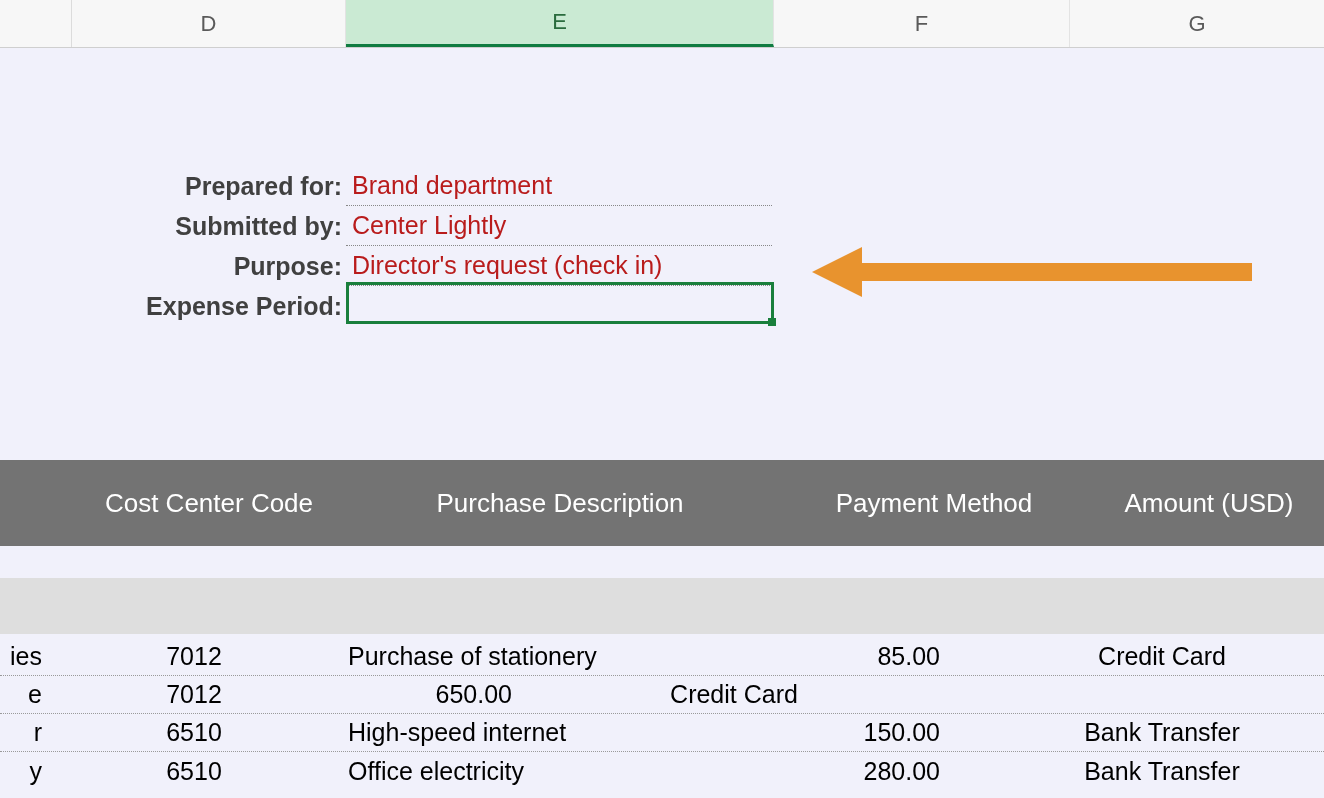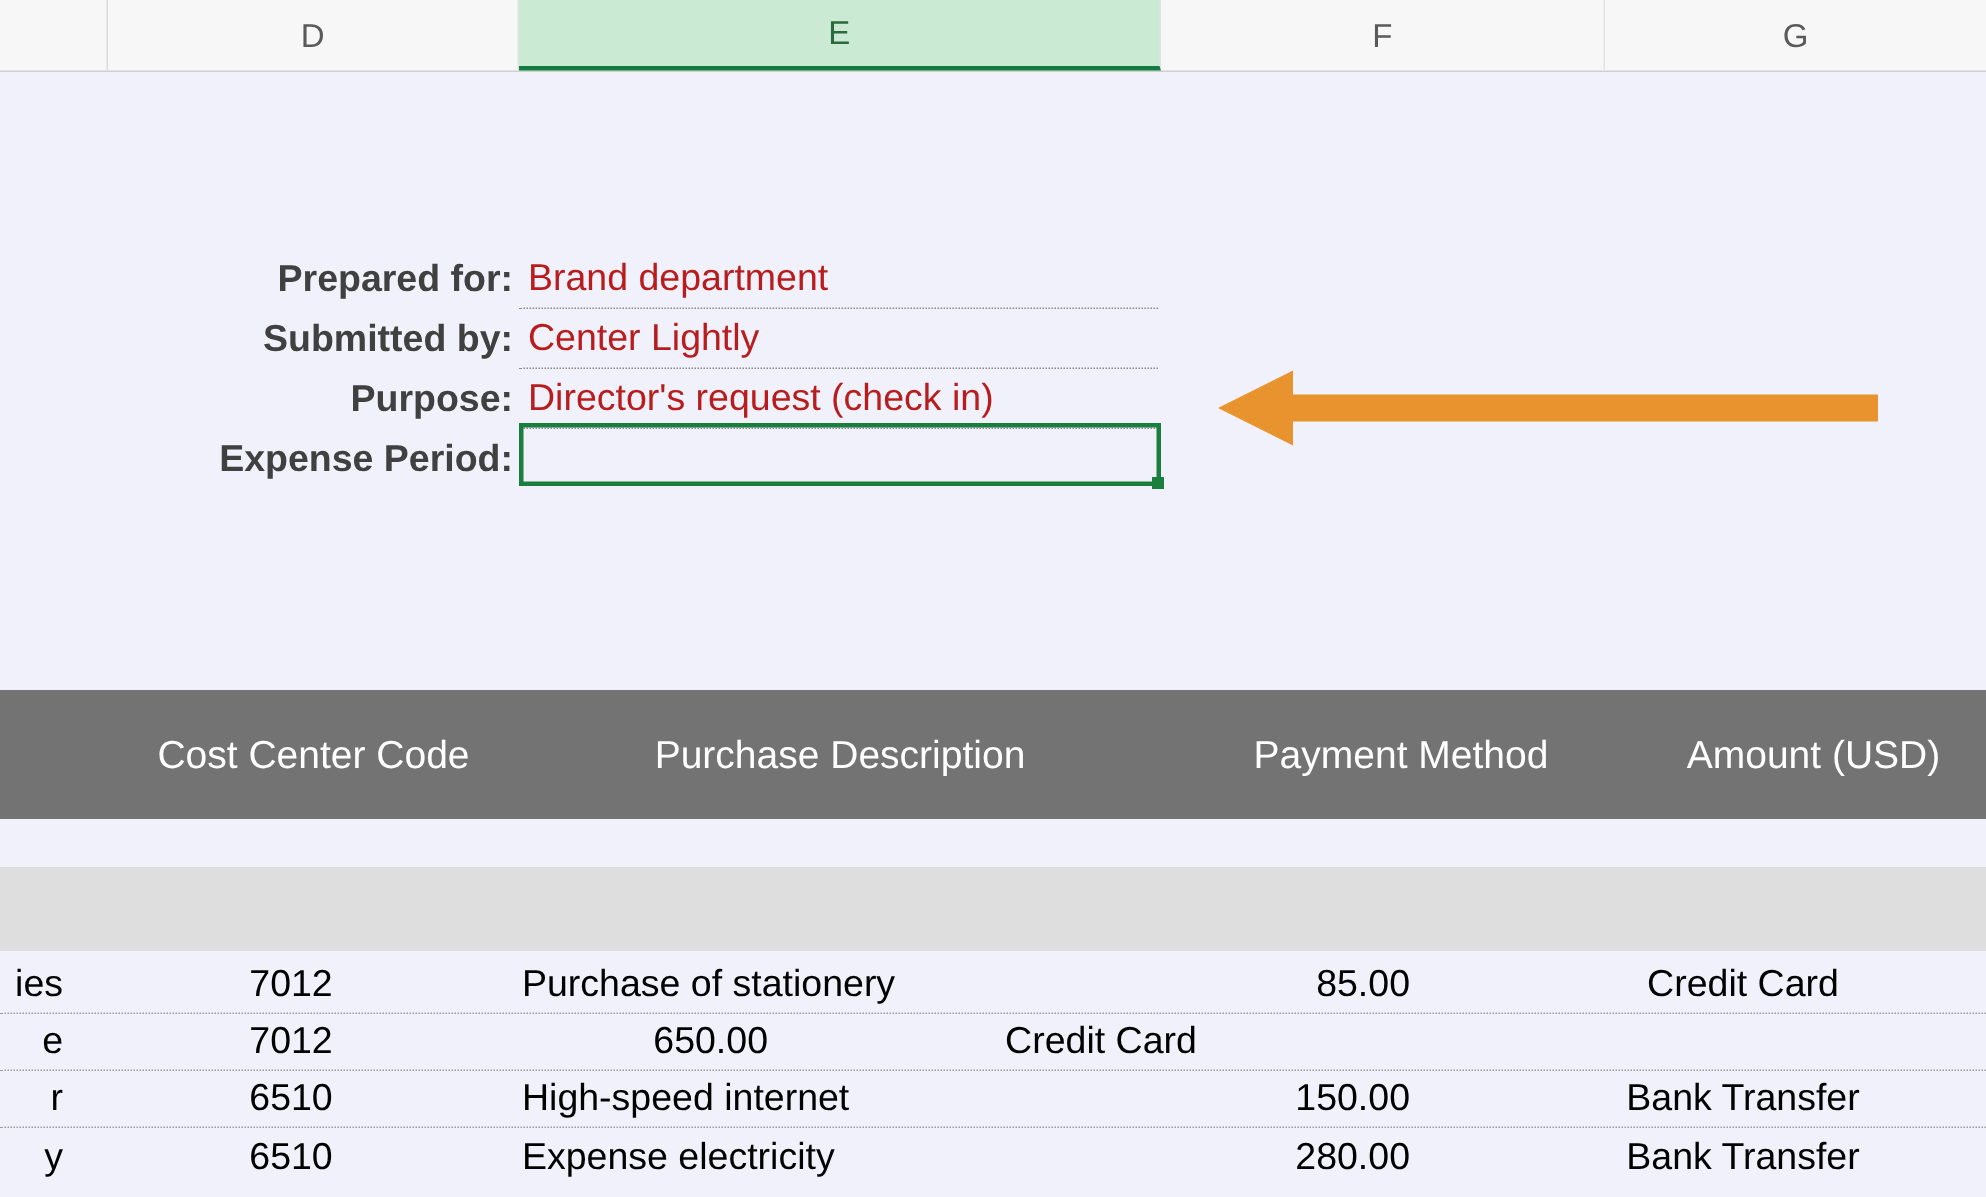--- a/index.html
+++ b/index.html
@@ -213,19 +213,19 @@
     <div class="data-row">
       <div class="cell" style="width:42px;text-align:right">r</div>
       <div class="cell" style="width:304px;text-align:center">6510</div>
       <div class="cell" style="width:428px;padding-left:2px">High-speed internet</div>
       <div class="cell" style="width:166px;text-align:right">150.00</div>
       <div class="cell" style="width:384px;text-align:center;padding-left:60px">Bank Transfer</div>
     </div>
     <div class="data-row" style="border-bottom:none">
       <div class="cell" style="width:42px;text-align:right">y</div>
       <div class="cell" style="width:304px;text-align:center">6510</div>
-      <div class="cell" style="width:428px;padding-left:2px">Expense electricity</div>
+      <div class="cell" style="width:428px;padding-left:2px">Office electricity</div>
       <div class="cell" style="width:166px;text-align:right">280.00</div>
       <div class="cell" style="width:384px;text-align:center;padding-left:60px">Bank Transfer</div>
     </div>
   </div>
 
 </div>
 
 </body></html>

